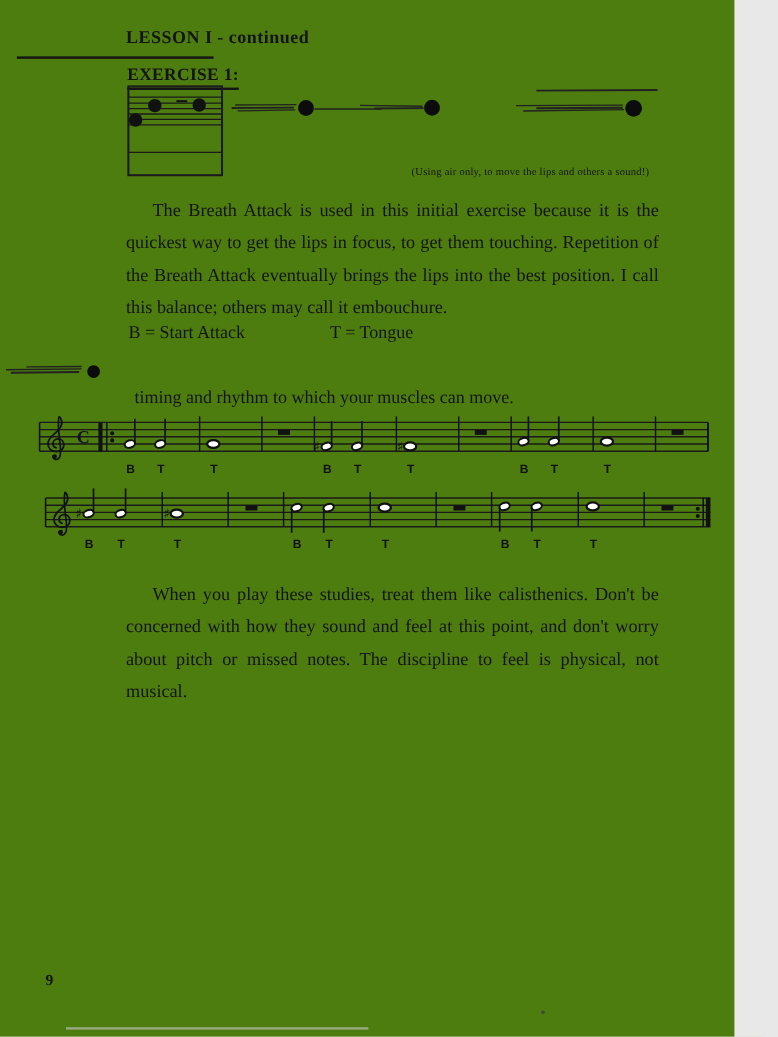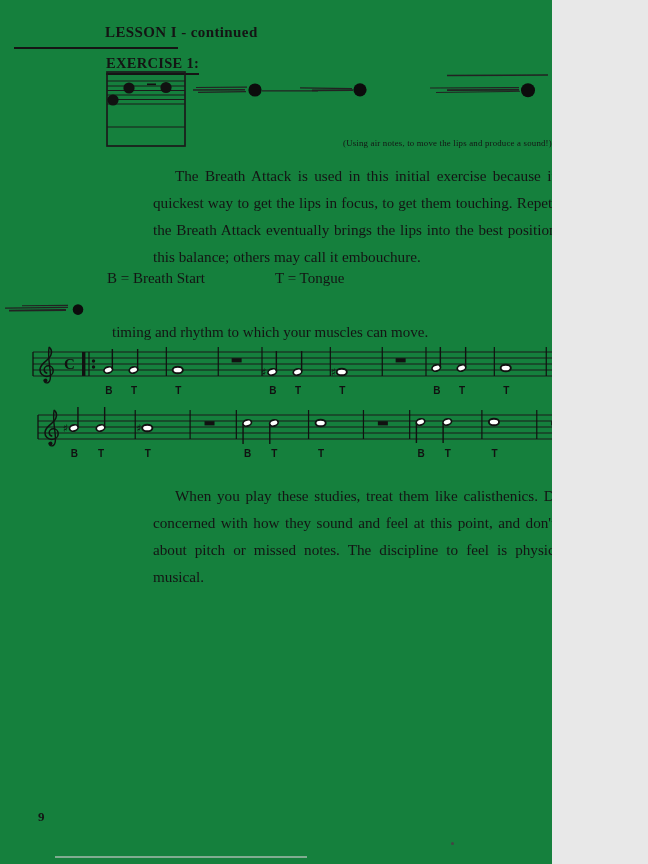--- a/index.html
+++ b/index.html
@@ -1,26 +1,26 @@
 <!DOCTYPE html>
 <html><head>
 <meta charset="utf-8">
 <style>
   html,body{margin:0;padding:0;background:#e8e8e8;}
-  #page{position:relative;width:552px;height:864px;background:#15803d;overflow:hidden;
+  #page{position:relative;width:612px;height:864px;background:#4d7c0f;overflow:hidden;
         font-family:"Liberation Serif",serif;color:#141414;}
   .abs{position:absolute;}
   #lesson-title{left:105px;top:24px;font-size:15px;font-weight:bold;letter-spacing:.4px;}
   #top-rule{left:14px;top:47px;width:164px;height:2px;background:#151515;}
   #exercise-label{left:106px;top:55px;font-size:14.5px;font-weight:bold;letter-spacing:.3px;
                   border-bottom:2px solid #151515;padding-bottom:1px;}
   #diagram-svg{left:0;top:60px;}
   #breath-title{left:344px;top:120px;font-size:15.5px;font-weight:bold;letter-spacing:.6px;}
   #breath-caption{left:343px;top:138px;font-size:8.8px;white-space:nowrap;letter-spacing:.2px;}
-  .para{font-size:15.2px;line-height:27px;text-align:justify;text-indent:22px;width:444px;left:105px;margin-left:48px;}
+  .para{font-size:15.2px;line-height:27px;text-align:justify;text-indent:22px;width:444px;left:105px;}
   #intro-para{top:162px;}
   #closing-para{top:482px;}
   #legend-b{left:107px;top:270px;font-size:15px;font-weight:500;}
   #legend-t{left:275px;top:270px;font-size:15px;font-weight:500;}
   #remember-icon{left:0;top:300px;}
   #remember-line1{left:105px;top:301px;font-size:14.8px;white-space:nowrap;letter-spacing:-.15px;}
   #remember-line2{left:112px;top:324px;font-size:15px;white-space:nowrap;}
   #music-svg{left:0;top:0;}
   #page-number{left:38px;top:809px;font-size:13px;font-weight:bold;}
   #dot-artifact{left:451px;top:842px;width:3px;height:3px;background:#444;border-radius:50%;}
@@ -64,25 +64,25 @@
       <line x1="447" y1="30.2" x2="519" y2="29.8" stroke-width="1.7"></line>
       <line x1="436" y1="32.5" x2="520" y2="31.3" stroke-width="1.1"></line>
     </g>
     <g fill="#0c0c0c">
       <circle cx="255" cy="30" r="6.6"></circle>
       <circle cx="360" cy="29.8" r="6.6"></circle>
       <circle cx="528" cy="30.3" r="7"></circle>
     </g>
   </svg>
 
-  <div id="breath-caption" class="abs">(Using air notes, to move the lips and produce a sound!)</div>
+  <div id="breath-caption" class="abs">(Using air only, to move the lips and others a sound!)</div>
 
   <div id="intro-para" class="abs para">The Breath Attack is used in this initial exercise because it is the quickest way to get the lips in focus, to get them touching. Repetition of the Breath Attack eventually brings the lips into the best position. I call this balance; others may call it embouchure.</div>
 
-  <div id="legend-b" class="abs">B = Breath Start</div>
+  <div id="legend-b" class="abs">B = Start Attack</div>
   <div id="legend-t" class="abs">T = Tongue</div>
 
   <svg id="remember-icon" class="abs" width="95" height="22">
     <line x1="5" y1="8.2" x2="68" y2="7.4" stroke="#222" stroke-width="1.2"></line>
     <line x1="9" y1="10.6" x2="66" y2="10" stroke="#222" stroke-width="1.8"></line>
     <line x1="22" y1="5.8" x2="68" y2="5.4" stroke="#222" stroke-width="1.1"></line>
     <circle cx="78" cy="9.6" r="5.3" fill="#0c0c0c"></circle>
   </svg>
   <div id="remember-line2" class="abs">timing and rhythm to which your muscles can move.</div>
 

